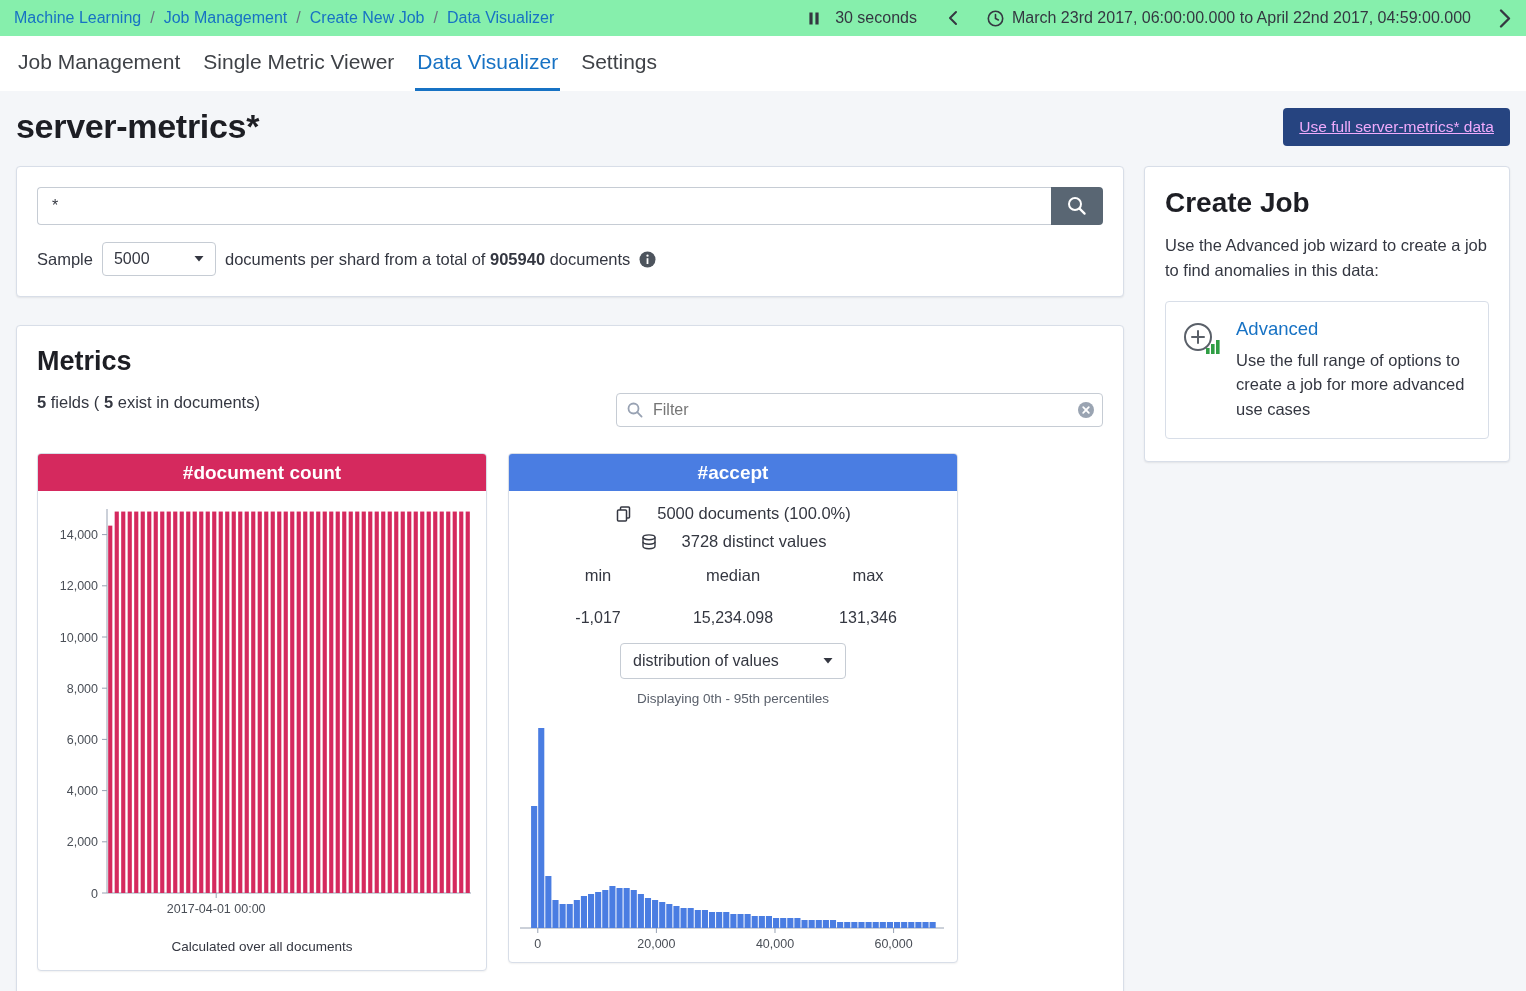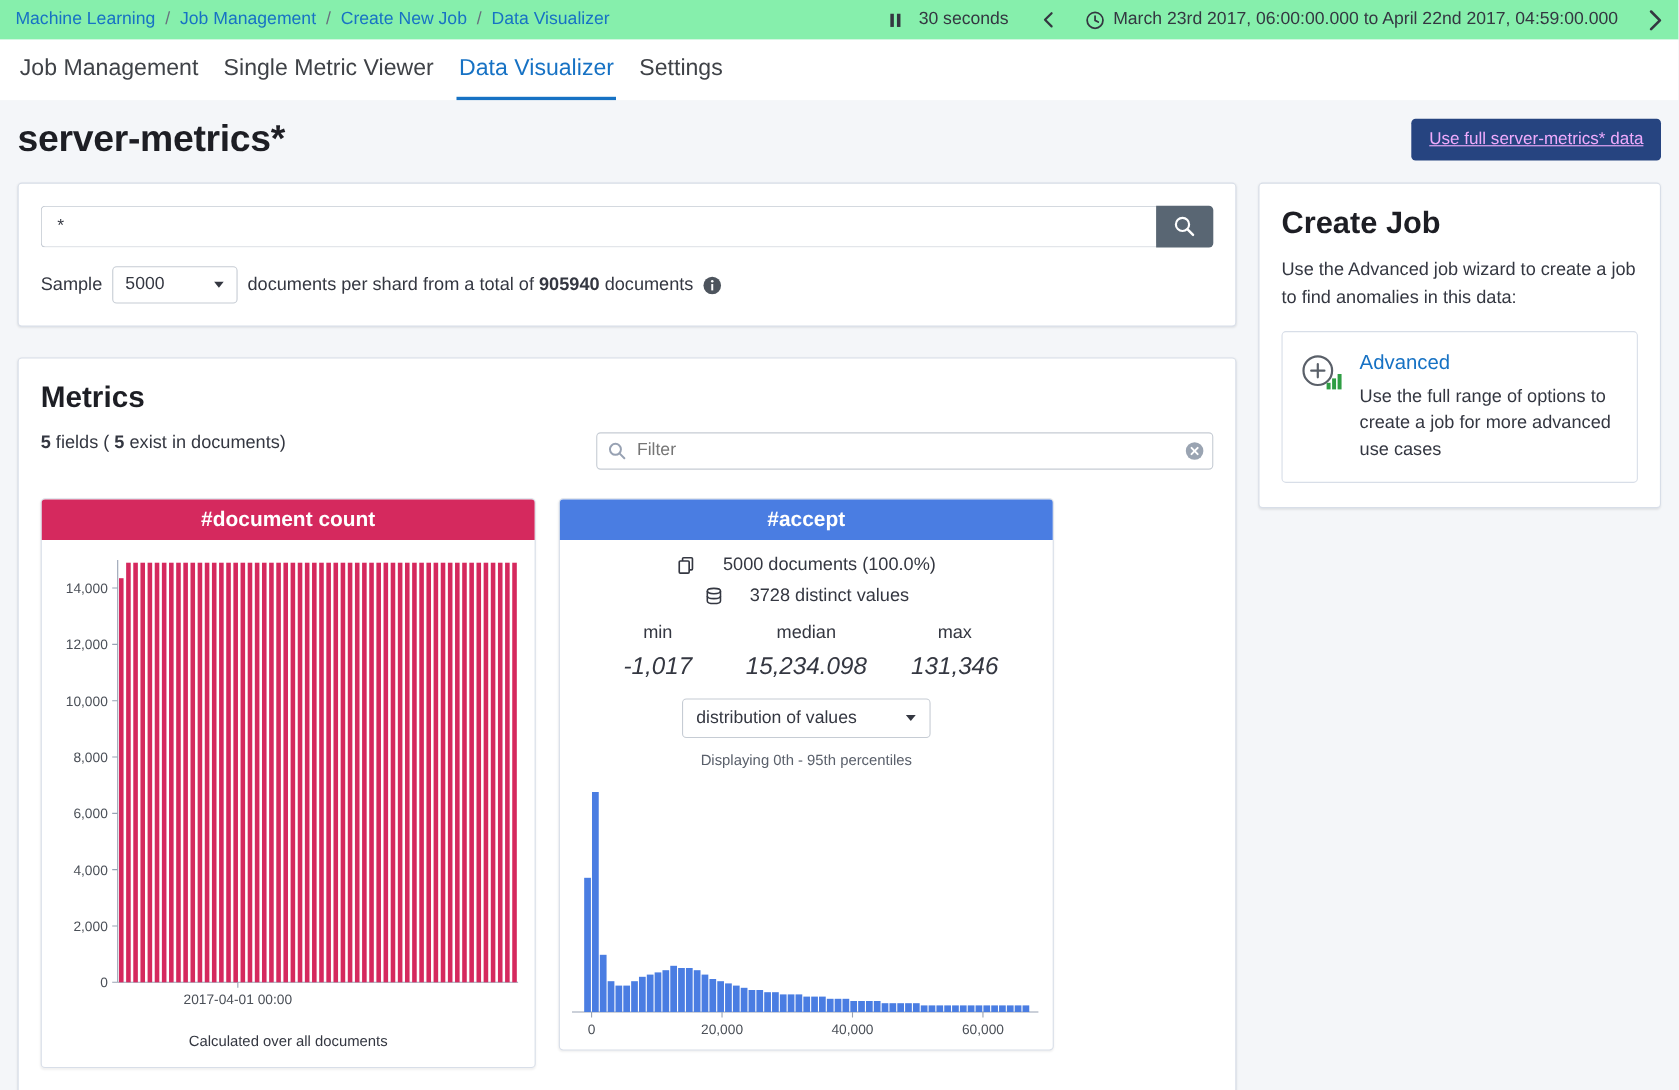--- a/index.html
+++ b/index.html
@@ -90,21 +90,21 @@
   }
   .advanced-icon { flex:none; }
   .advanced-link { color:var(--link); font-size:18.5px; text-decoration:none; display:inline-block; margin-bottom:8px; }
   .advanced-desc { font-size:16.5px; line-height:1.5; }
 
   
   .metrics-card { margin-top:28px; padding:20px 20px 24px; }
   .metrics-card h2 { font-size:27px; font-weight:700; color:#1d1e24; margin-bottom:16px; }
   .fields-row { display:flex; justify-content:space-between; align-items:flex-start; margin-bottom:26px; }
   .fields-text { font-size:16.5px; }
-  .filter-wrap { position:relative; width:561px;margin-left:48px; }
+  .filter-wrap { position:relative; width:487px;margin-left:48px; }
   .filter-input {
     width:100%; height:34px; border:1px solid var(--input-border); border-radius:4px;
     padding:0 36px; font-size:16px; font-family:inherit; outline:none;
   }
   .filter-search-icon { position:absolute; left:10px; top:8px; }
   .filter-clear { position:absolute; right:8px; top:8px; cursor:pointer; background:none; border:none; padding:0; display:flex; }
 
   .metric-cards { display:flex; gap:21px; align-items:flex-start; }
   .metric-card { width:450px; border:1px solid var(--border); border-radius:4px; box-shadow:0 1px 2px rgba(0,0,0,0.06); background:#fff; }
   .metric-header {
@@ -115,21 +115,21 @@
   .metric-header.blue { background:var(--blue); }
   .chart-svg { display:block; margin:6px auto 0; }
   .chart-footer { text-align:center; font-size:13.5px; margin:2px 0 16px; }
 
   .icon-row { display:flex; align-items:center; justify-content:center; gap:24px; margin-top:13px; font-size:16.5px; }
   .icon-row + .icon-row { margin-top:9px; }
   .stats-row { display:flex; justify-content:center; margin-top:15px; }
   .stat { text-align:center; }
   .stat.min { width:120px; } .stat.median { width:150px; } .stat.max { width:120px; }
   .stat .lbl { font-size:16.5px; }
-  .stat .val { font-size:22px; margin-top:8px;font-style:italic; }
+  .stat .val { font-size:16px; margin-top:24px; }
   .dist-dropdown {
     width:226px; height:36px; margin:16px auto 0; border:1px solid var(--input-border); border-radius:4px;
     display:flex; align-items:center; justify-content:space-between; padding:0 12px;
     font-size:16px; cursor:pointer; background:#fff;
   }
   .percentiles-note { text-align:center; font-size:13.5px; color:var(--muted); margin-top:12px; }
 </style>
 </head>
 <body>
 

